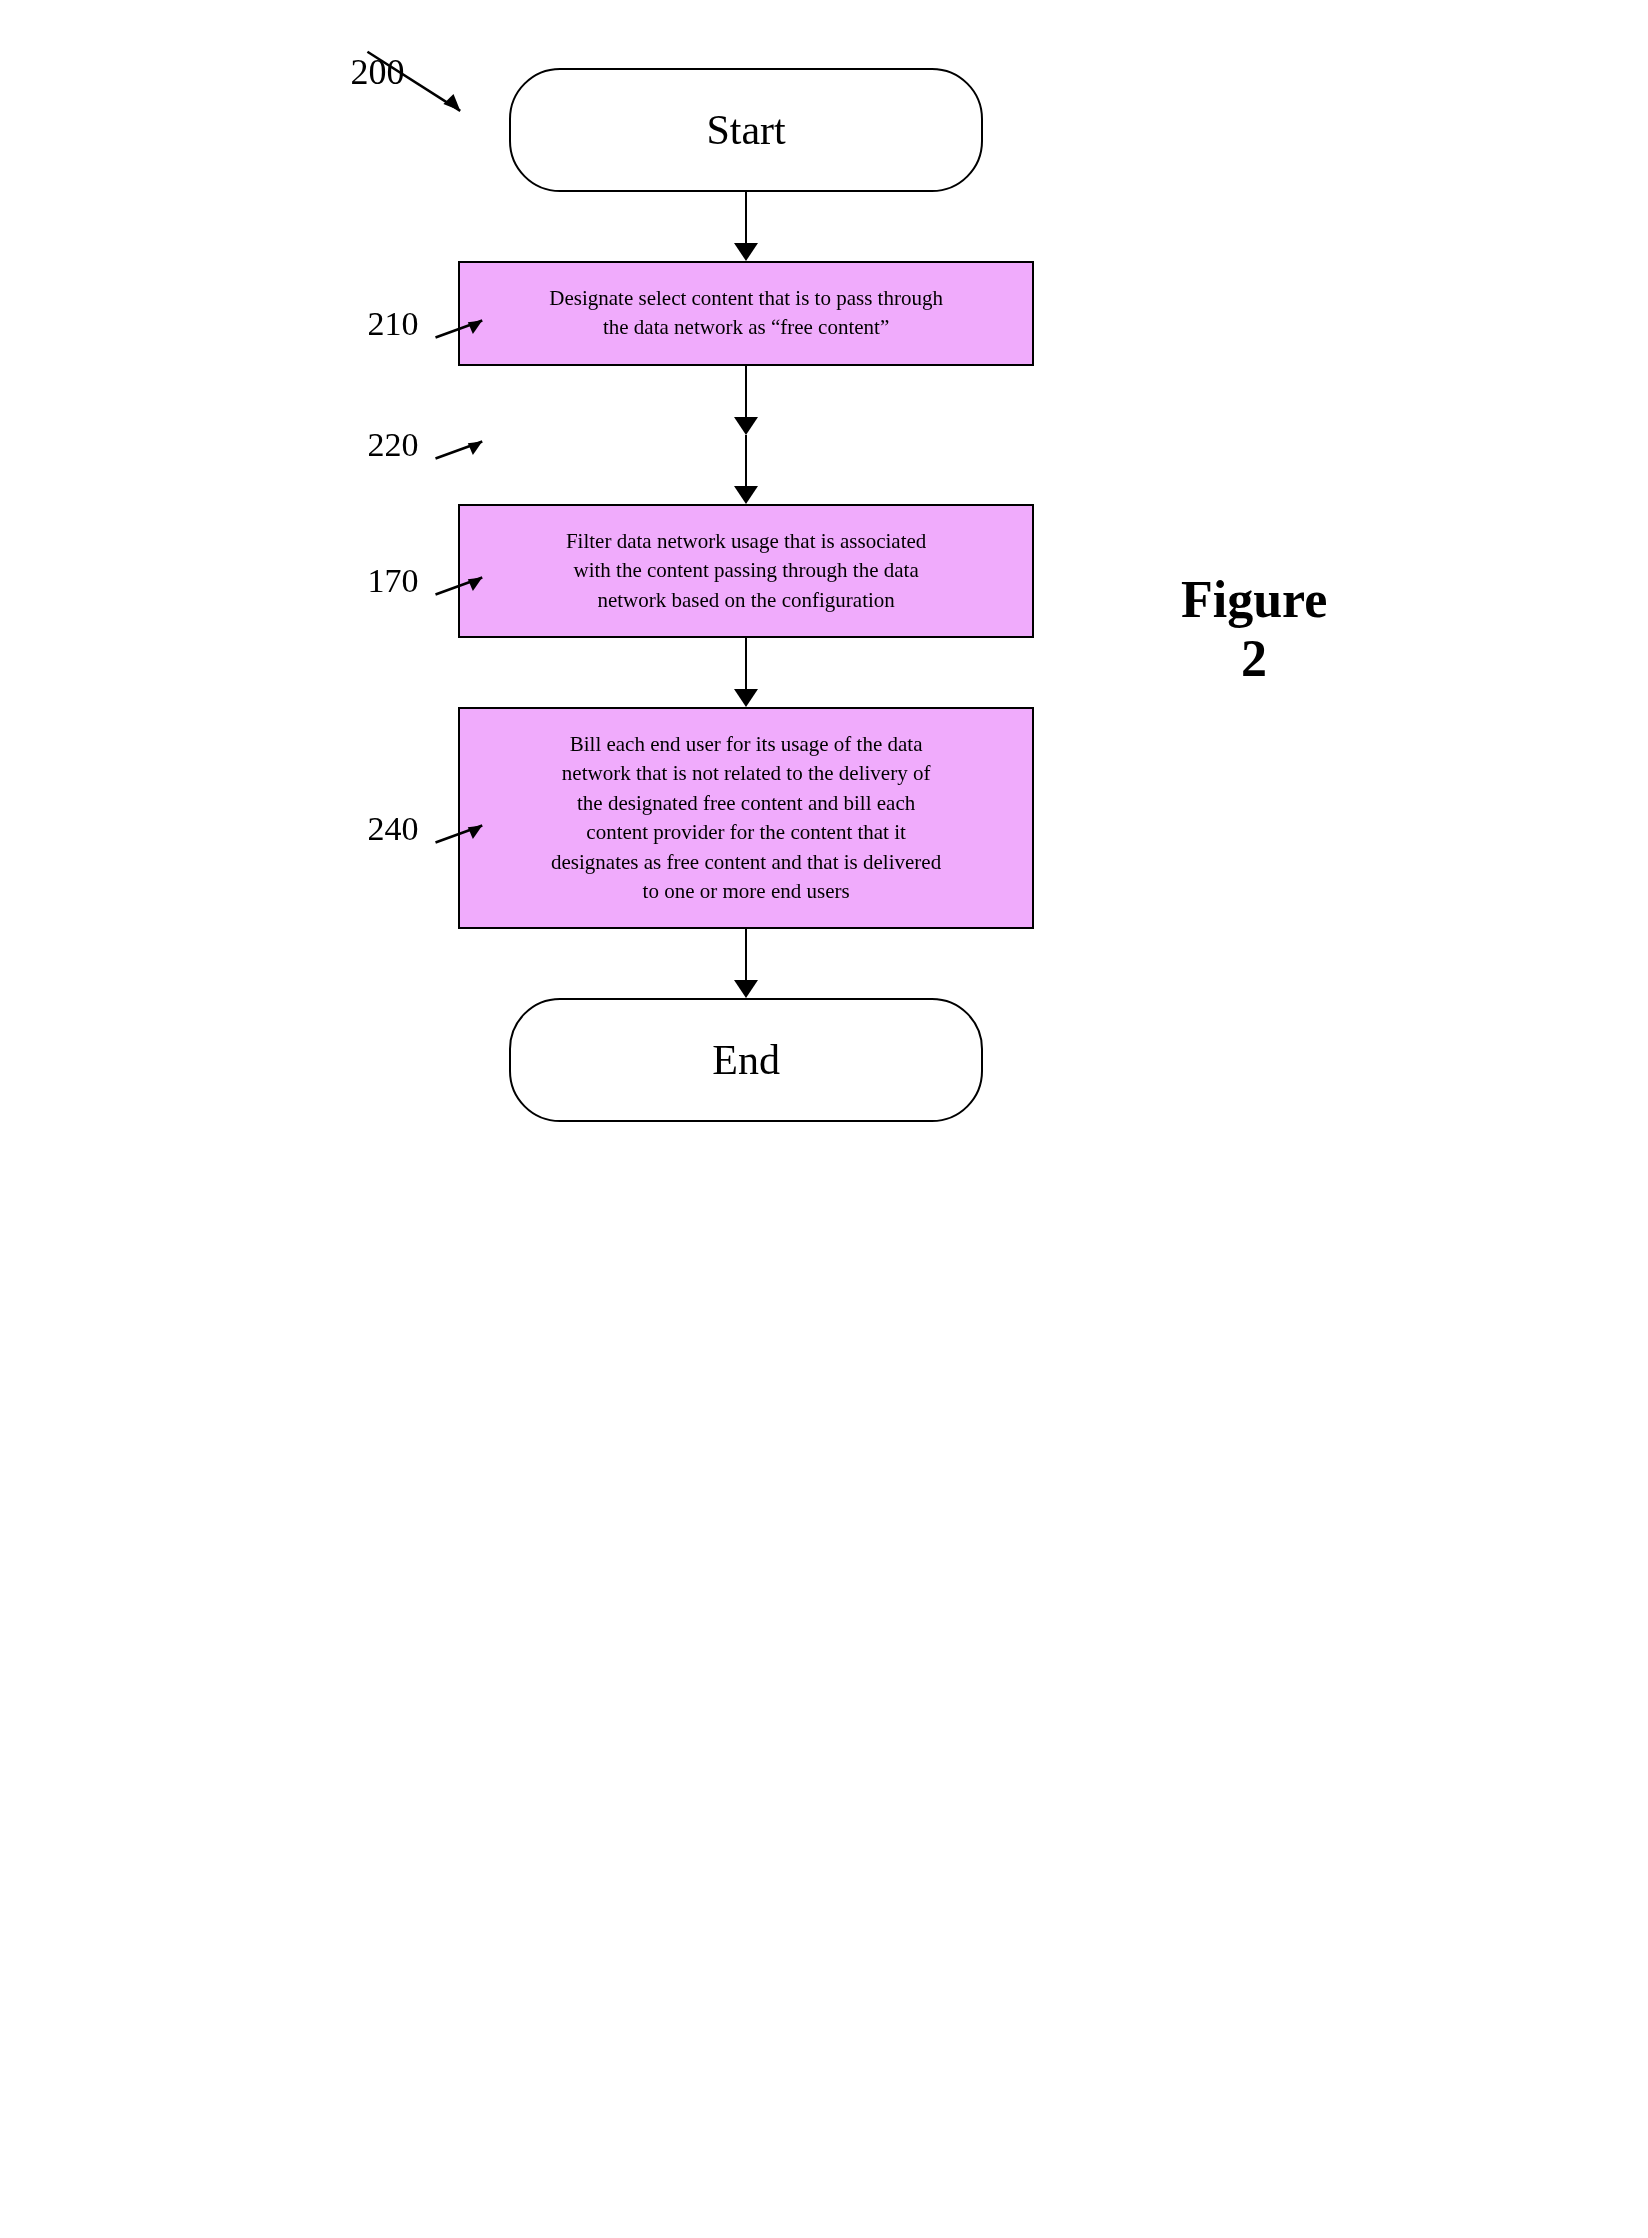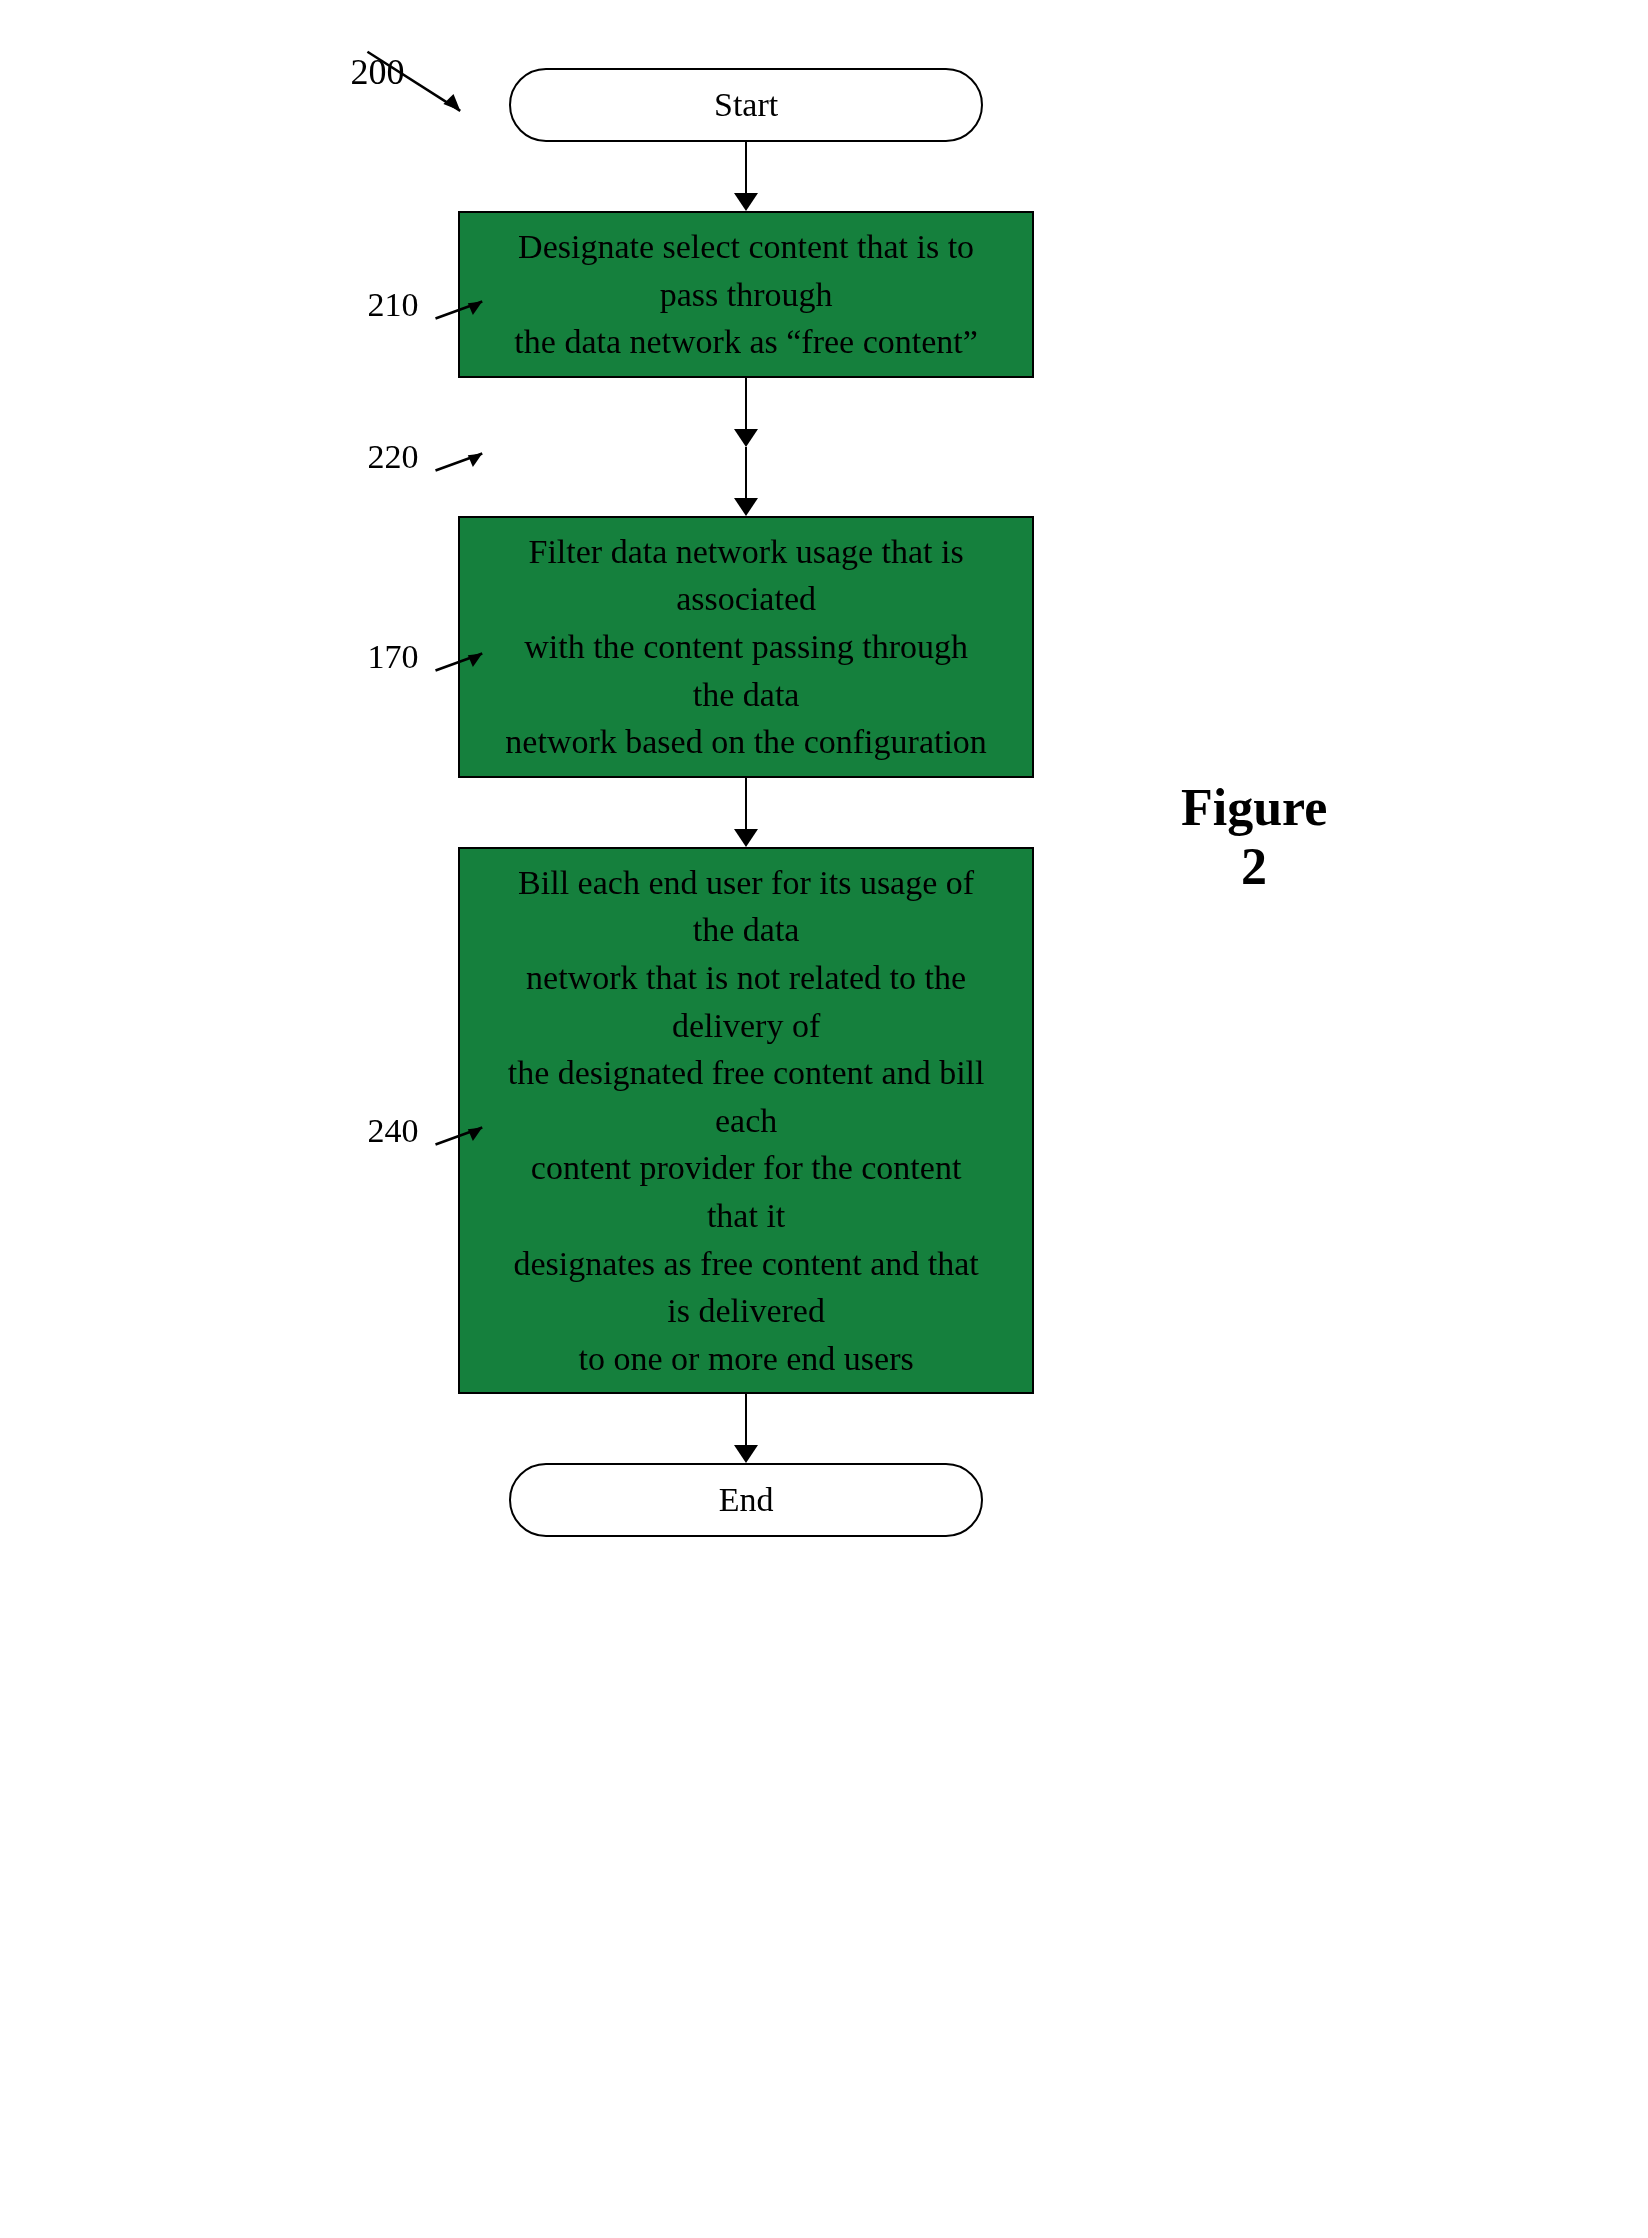--- a/index.html
+++ b/index.html
@@ -44,34 +44,34 @@
       display: flex;
       flex-direction: column;
       align-items: center;
       width: 100%;
       margin-top: 17px;
     }
 
     .terminal-box {
       border: 2.5px solid #000;
       border-radius: 51px;
-      padding: 16px 85px;
-      font-size: 34px;
+      padding: 36px 85px;
+      font-size: 42px;
       text-align: center;
       min-width: 474px;
       background: #fff;
     }
 
     .process-box {
       border: 2.5px solid #000;
-      padding: 10px 42px;
-      font-size: 34px;
+      padding: 21px 42px;
+      font-size: 21px;
       text-align: center;
       width: 576px;
-      background: #15803d;
+      background: #f0abfc;
       line-height: 1.4;
     }
 
     .arrow-down {
       display: flex;
       flex-direction: column;
       align-items: center;
       margin: 0;
     }
 

